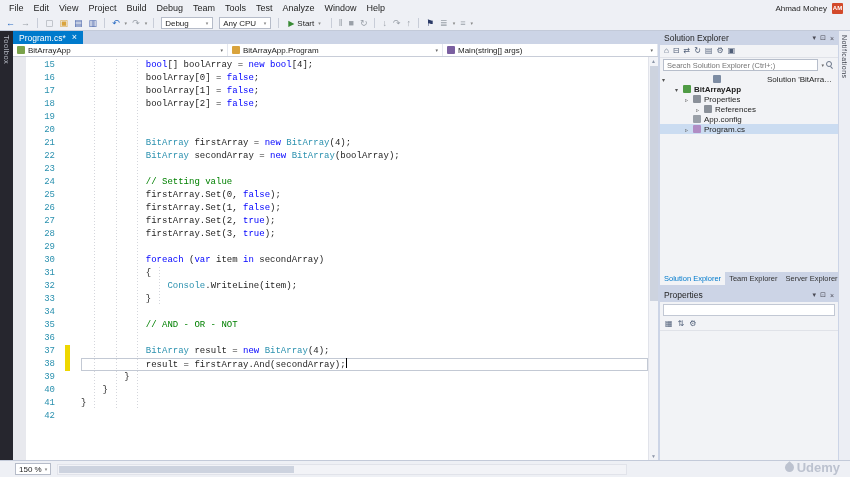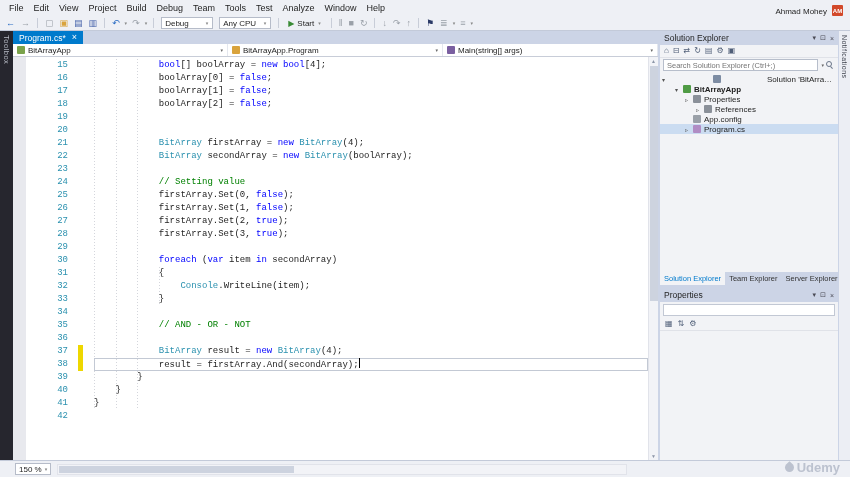--- a/index.html
+++ b/index.html
@@ -1,21 +1,21 @@
 <!DOCTYPE html>
 <html style="--accent: #007acc; --keyword: #0000ff; --type: #2b91af; --comment: #008000; --line-number: #2b91af; --changed-mark: #eed700; --start-green: #388a34; --avatar-bg: #d2492a;"><head>
 <meta charset="utf-8">
 <style>
 *{box-sizing:border-box;margin:0;padding:0}
 html,body{width:850px;height:477px;overflow:hidden}
 body{font-family:"Liberation Sans","DejaVu Sans",sans-serif;font-size:9px;color:#1e1e1e;background:#eef0f5}
 .vs{width:850px;height:477px;display:flex;flex-direction:column;position:relative}
 
 
-.menubar{height:16px;display:flex;align-items:flex-end;background:#eef0f5;padding:0 4px}
+.menubar{height:16px;display:flex;align-items:center;background:#eef0f5;padding:0 4px}
 .mitem{padding:0 5px;line-height:16px;white-space:nowrap}
 .spacer{flex:1}
 .uname{font-size:8px;margin-right:5px}
 .avatar{width:11px;height:11px;background:var(--avatar-bg);color:#fff;font-size:6px;font-weight:bold;display:flex;align-items:center;justify-content:center;border-radius:1px;margin-right:3px}
 
 
 .toolbar{height:15px;display:flex;align-items:center;background:#eef0f5;border-bottom:1px solid #c3cad9;padding:0 4px;gap:2px}
 .ticon{font-size:9px;line-height:14px;padding:0 2px}
 .tcaret{font-size:5px;color:#888;padding:0 1px}
 .tsep{width:1px;height:10px;background:#c8cdd8;margin:0 3px}
@@ -40,21 +40,21 @@
 .nico.proj{background:#7aa24b}
 .nico.cls{background:#d9a33c}
 .nico.mth{background:#7a5fa0}
 
 
 .codewrap{flex:1;display:flex;min-height:0}
 .codearea{flex:1;position:relative;background:linear-gradient(to right,#e8e9ee 13px,#fff 13px);overflow:hidden;padding-top:2px}
 #guides{position:absolute;left:0;top:0;right:0;bottom:0;z-index:0}
 .guide{position:absolute;width:1px;background-image:repeating-linear-gradient(to bottom,#d4d6dc 0 1px,transparent 1px 3px)}
 #code-lines{position:relative;z-index:1}
-.crow{display:flex;height:13px;line-height:13px;font-family:"Liberation Mono","DejaVu Sans Mono",monospace;font-size:9px;padding-left:13px}
+.crow{display:flex;height:13px;line-height:13px;font-family:"Liberation Mono","DejaVu Sans Mono",monospace;font-size:9px;}
 .ln{width:46px;text-align:right;padding-right:4px;color:var(--line-number);flex:none}
 .chg{width:5px;margin-left:6px;flex:none;height:13px}
 .chg.on{background:var(--changed-mark)}
 .ctext{margin-left:11px;white-space:pre;flex:1}
 .crow.current .ctext{box-shadow:inset 0 0 0 1px #c3c9d4}
 .tok-k{color:var(--keyword)}.tok-t{color:var(--type)}.tok-c{color:var(--comment)}.tok-p{color:#1e1e1e}
 .caret{display:inline-block;width:1px;height:10px;background:#000;vertical-align:-1px}
 .vscroll{width:10px;background:#f2f3f7;border-left:1px solid #e1e3ea;display:flex;flex-direction:column;align-items:center;padding:1px 0}
 .sarr{font-size:5px;color:#8d96a8;line-height:6px}
 .vthumb{width:8px;height:235px;background:#cdd3df;margin-top:2px}

